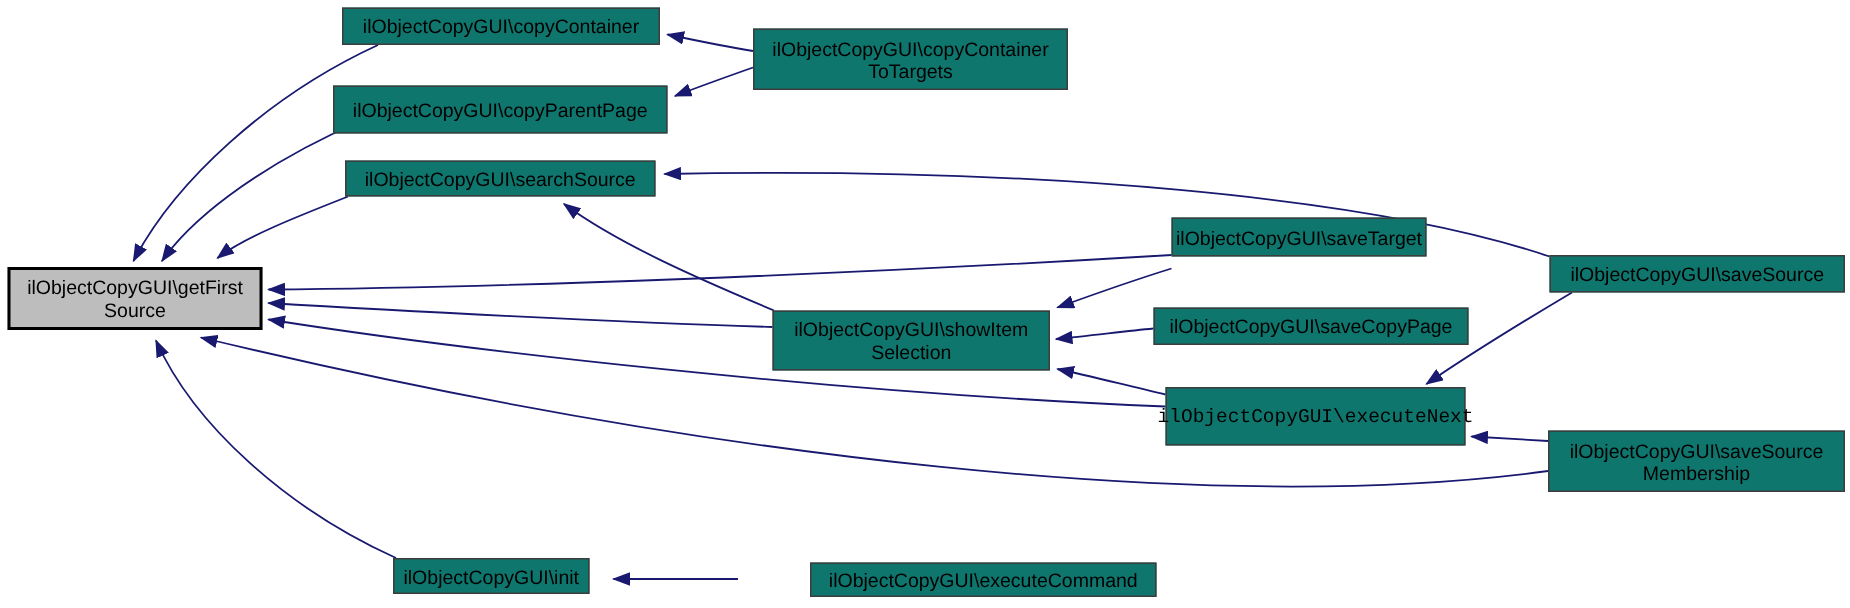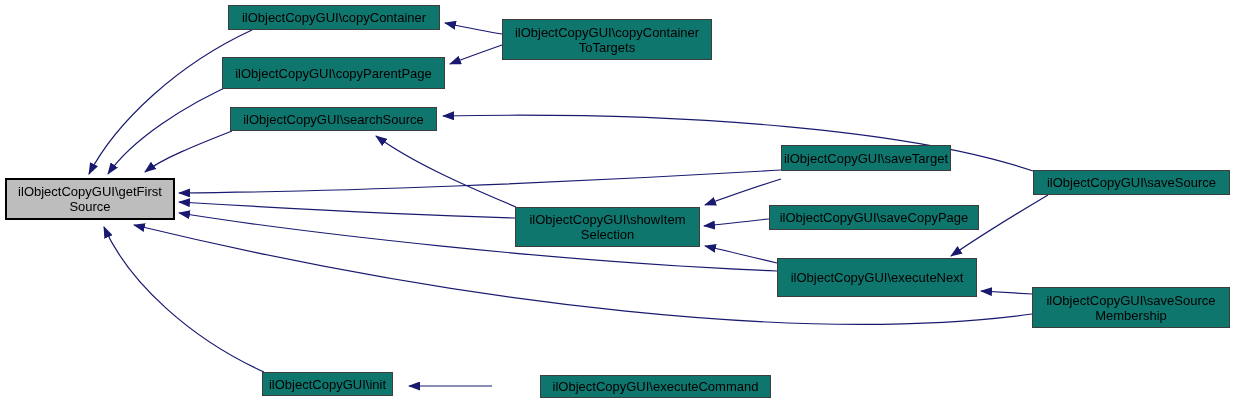--- a/index.html
+++ b/index.html
@@ -103,21 +103,21 @@
       <div class="graph-node" style="left: 515px; top: 207px; width: 185px; height: 40px; text-align: center;">
         <span class="node-line">ilObjectCopyGUI\showItem</span>
         <span class="node-line">Selection</span>
       </div>
       <div class="graph-node" style="left: 781px; top: 145px; width: 170px; height: 26px; align-items: center;">
         <span class="node-line">ilObjectCopyGUI\saveTarget</span>
       </div>
       <div class="graph-node" style="left: 769px; top: 205px; width: 210px; height: 25px;">
         <span class="node-line">ilObjectCopyGUI\saveCopyPage</span>
       </div>
-      <div class="graph-node" style="left: 777px; top: 258px; width: 200px; height: 39px;">
+      <div class="graph-node" style="left: 777px; top: 258px; width: 200px; height: 39px; font-family: Liberation Mono, monospace;">
         <span class="node-line">ilObjectCopyGUI\executeNext</span>
       </div>
       <div class="graph-node" style="left: 1033px; top: 170px; width: 197px; height: 25px;">
         <span class="node-line">ilObjectCopyGUI\saveSource</span>
       </div>
       <div class="graph-node" style="left: 1032px; top: 287px; width: 198px; height: 41px;">
         <span class="node-line">ilObjectCopyGUI\saveSource</span>
         <span class="node-line">Membership</span>
       </div>
       <div class="graph-node" style="left: 262px; top: 372px; width: 131px; height: 24px;">

